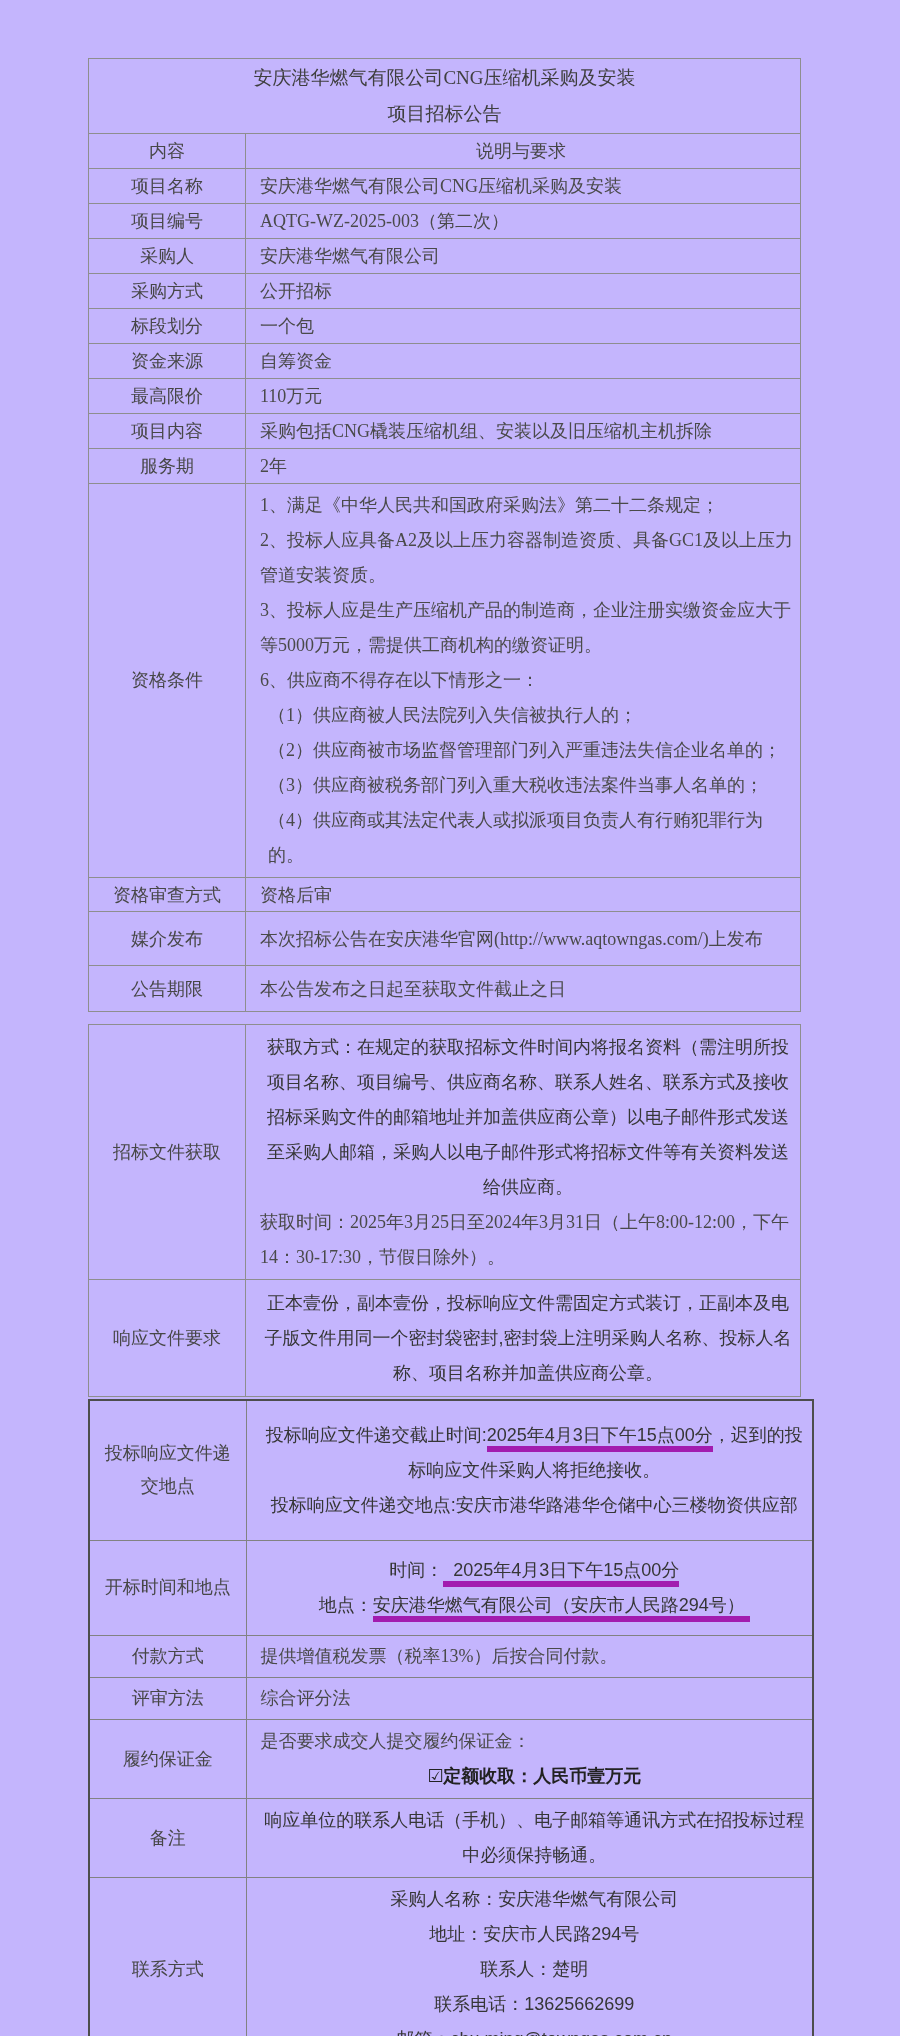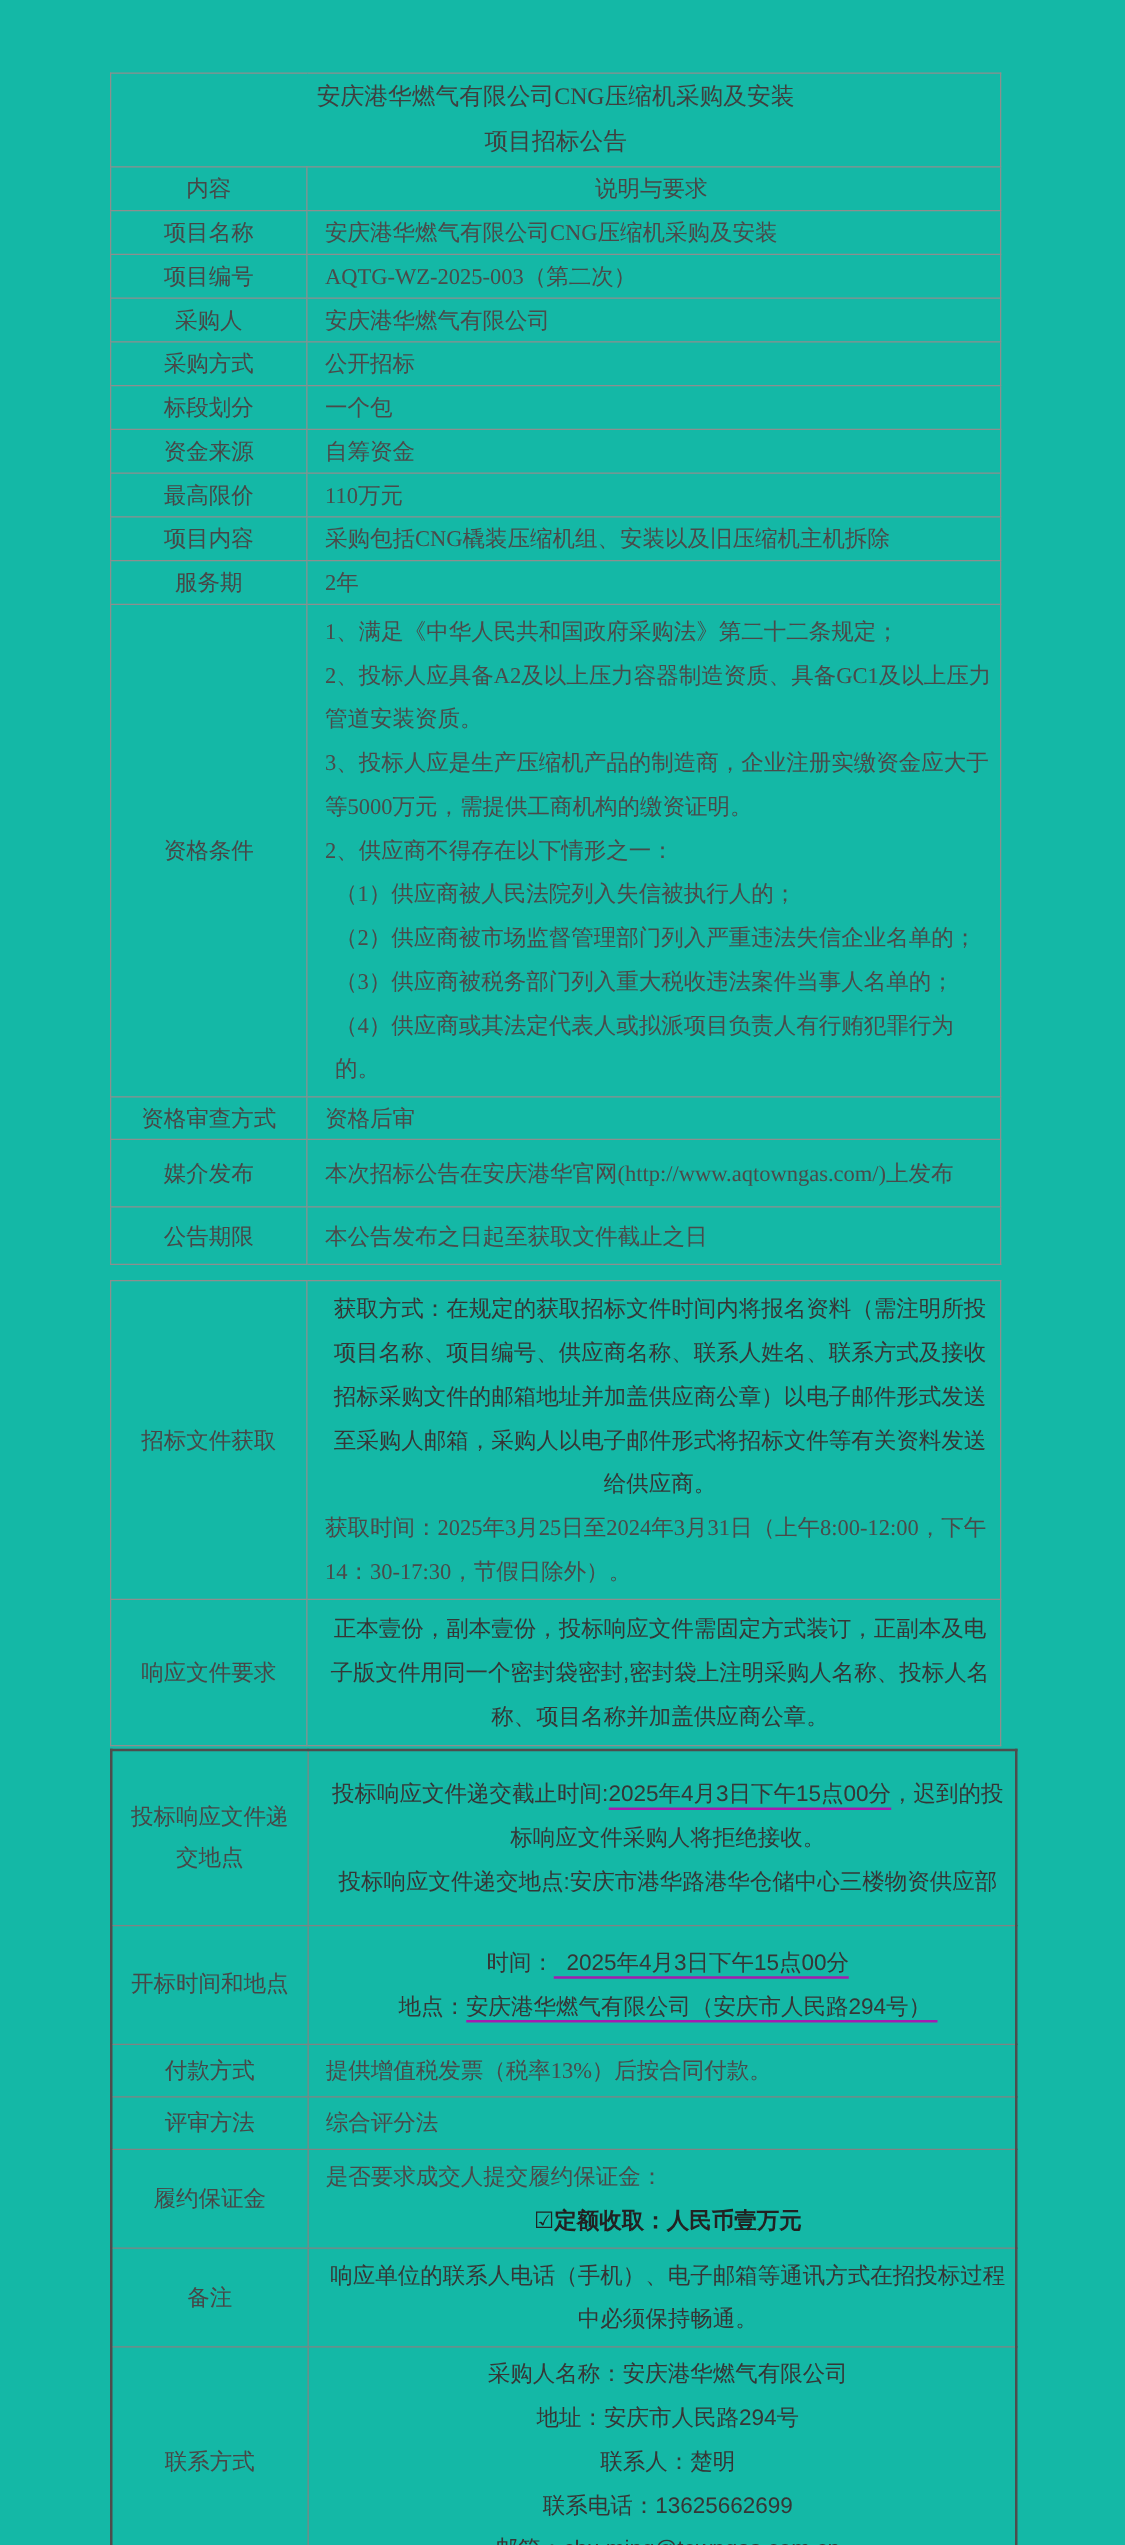--- a/index.html
+++ b/index.html
@@ -1,21 +1,21 @@
 <!DOCTYPE html>
 <html><head>
 <meta charset="utf-8">
 <style>
   html,body{margin:0;padding:0;}
   body{background:#ffffff;}
   .page{
     position:relative;
     width:900px;
     height:2036px;
-    background:#14b8a6;
+    background:#c4b5fd;
     overflow:hidden;
     font-size:18px;
     color:#474747;
     font-family:"Liberation Serif","DejaVu Serif",serif;
   }
   table.tbl{
     border-collapse:collapse;
     table-layout:fixed;
     margin-left:88px;
   }
@@ -62,21 +62,21 @@
     color:#363636;
     text-align:center;
   }
   .serif{
     font-family:"Liberation Serif","DejaVu Serif",serif;
     color:#4a4a4a;
   }
   .ln{line-height:35px;margin:0;}
   .pad-v{padding-top:4px;padding-bottom:4px;}
   .q-sub{padding-left:8px;}
-  .u{border-bottom:2px solid #a21caf;padding-bottom:1px;}
+  .u{border-bottom:6px solid #a21caf;padding-bottom:1px;}
   .bold{font-weight:bold;color:#222;}
   .nowrap{white-space:nowrap;}
 </style>
 </head>
 <body>
 
 <div class="page">
 
   <table class="tbl t1">
     <colgroup>
@@ -131,21 +131,21 @@
       <td class="val serif">2年</td>
     </tr>
     <tr style="height:358px;">
       <td class="lab">
         <span class="lab-inner">资格条件</span>
       </td>
       <td class="val serif pad-v">
         <div class="ln">1、满足《中华人民共和国政府采购法》第二十二条规定；</div>
         <div class="ln">2、投标人应具备A2及以上压力容器制造资质、具备GC1及以上压力管道安装资质。</div>
         <div class="ln">3、投标人应是生产压缩机产品的制造商，企业注册实缴资金应大于等5000万元，需提供工商机构的缴资证明。</div>
-        <div class="ln">2、供应商不得存在以下情形之一：</div>
+        <div class="ln">6、供应商不得存在以下情形之一：</div>
         <div class="ln q-sub">（1）供应商被人民法院列入失信被执行人的；</div>
         <div class="ln q-sub">（2）供应商被市场监督管理部门列入严重违法失信企业名单的；</div>
         <div class="ln q-sub">（3）供应商被税务部门列入重大税收违法案件当事人名单的；</div>
         <div class="ln q-sub">（4）供应商或其法定代表人或拟派项目负责人有行贿犯罪行为的。</div>
       </td>
     </tr>
     <tr style="height:34px;">
       <td class="lab">资格审查方式</td>
       <td class="val serif">资格后审</td>
     </tr>

